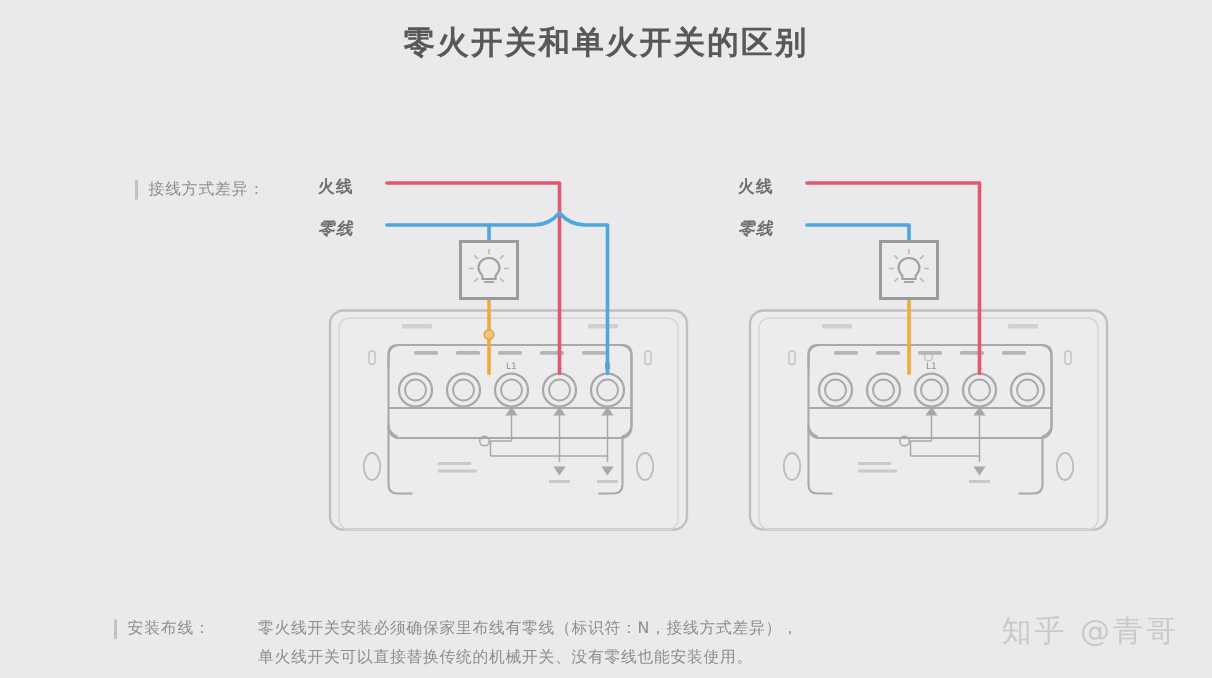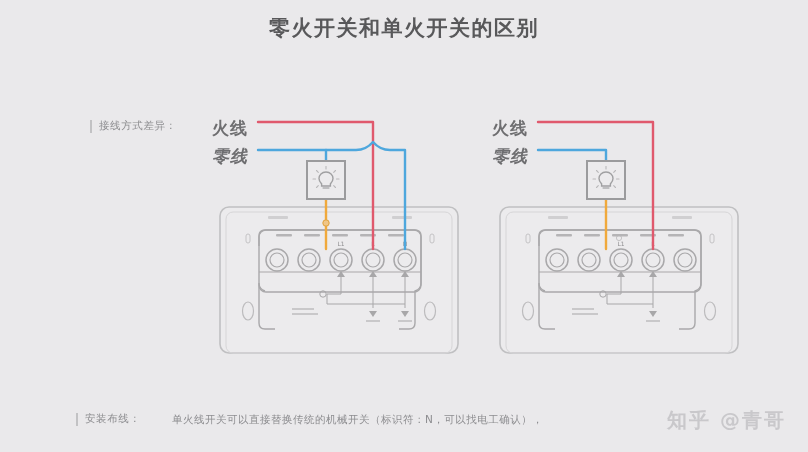--- a/index.html
+++ b/index.html
@@ -66,36 +66,36 @@
     white-space: nowrap;
   }
 
   .watermark {
     position: absolute;
     right: 22px;
     bottom: 18px;
     font-size: 20px;
     color: #c9c8cb;
     letter-spacing: 2px;
-    font-weight: 700;
+    font-weight: 400;
   }
 
   
   .diagram {
     position: absolute;
     top: 108px;
     width: 320px;
     height: 245px;
   }
   #diagram-left  { left: 196px; }
   #diagram-right { left: 476px; }
 
   .wire-legend {
     position: absolute;
-    font-size: 17px;
+    font-size: 11px;
     font-weight: bold;
     color: #6e6e70;
     letter-spacing: 1px;
     white-space: nowrap;
   }
   .legend-live    { left: 16px; top: 9px; }
   .legend-neutral { left: 16px; top: 37px; font-style: italic; }
 
   .svg-layer {
     position: absolute;
@@ -334,18 +334,19 @@
       </svg>
     </div>
   </div>
 
   <div class="side-label" id="label-install">
     <span class="bar"></span>
     <span>安装布线：</span>
   </div>
 
   <div class="note-block">
-    <div>单火线开关可以直接替换传统的机械开关（标识符：N，可以找电工确认），</div>
+    <div>零火线开关安装必须确保家里布线有零线（标识符：N，接线方式差异），</div>
+    <div>单火线开关可以直接替换传统的机械开关、没有零线也能安装使用。</div>
   </div>
 
   <div class="watermark">知乎 @青哥</div>
 
 </div>
 
 </body></html>

